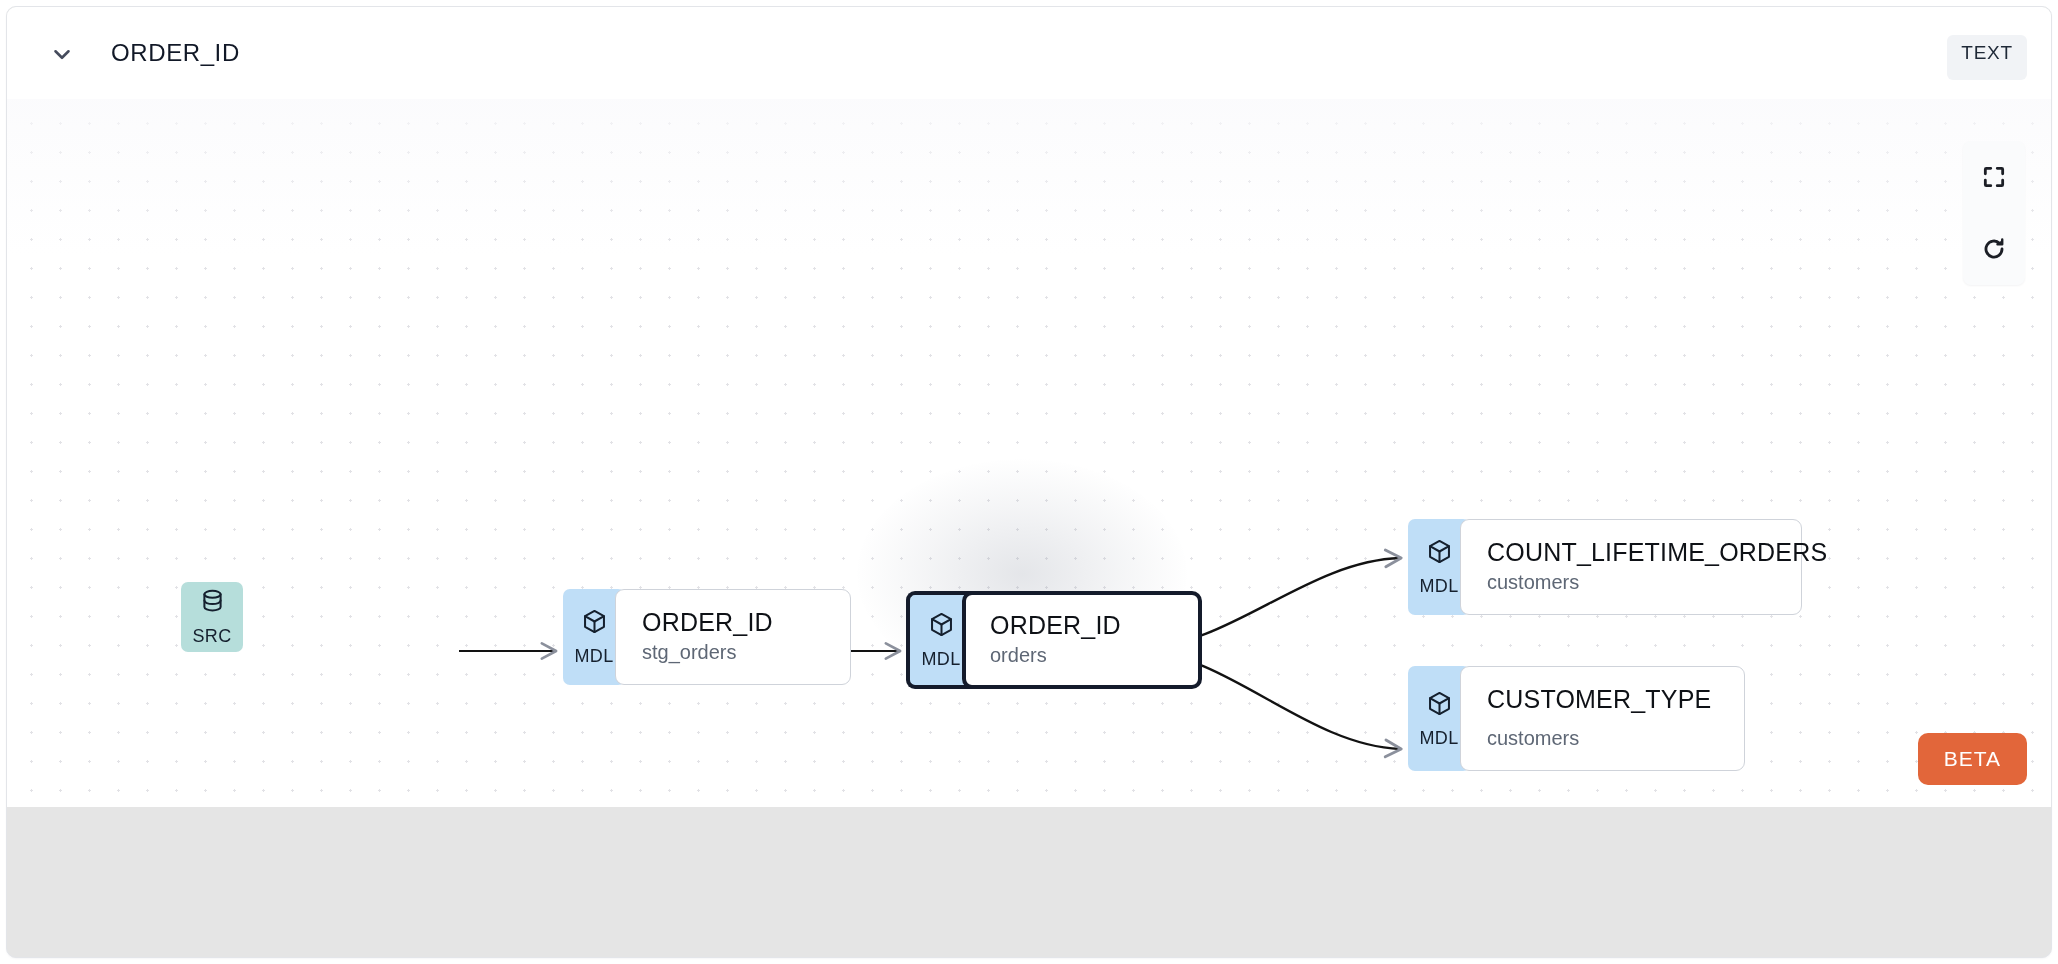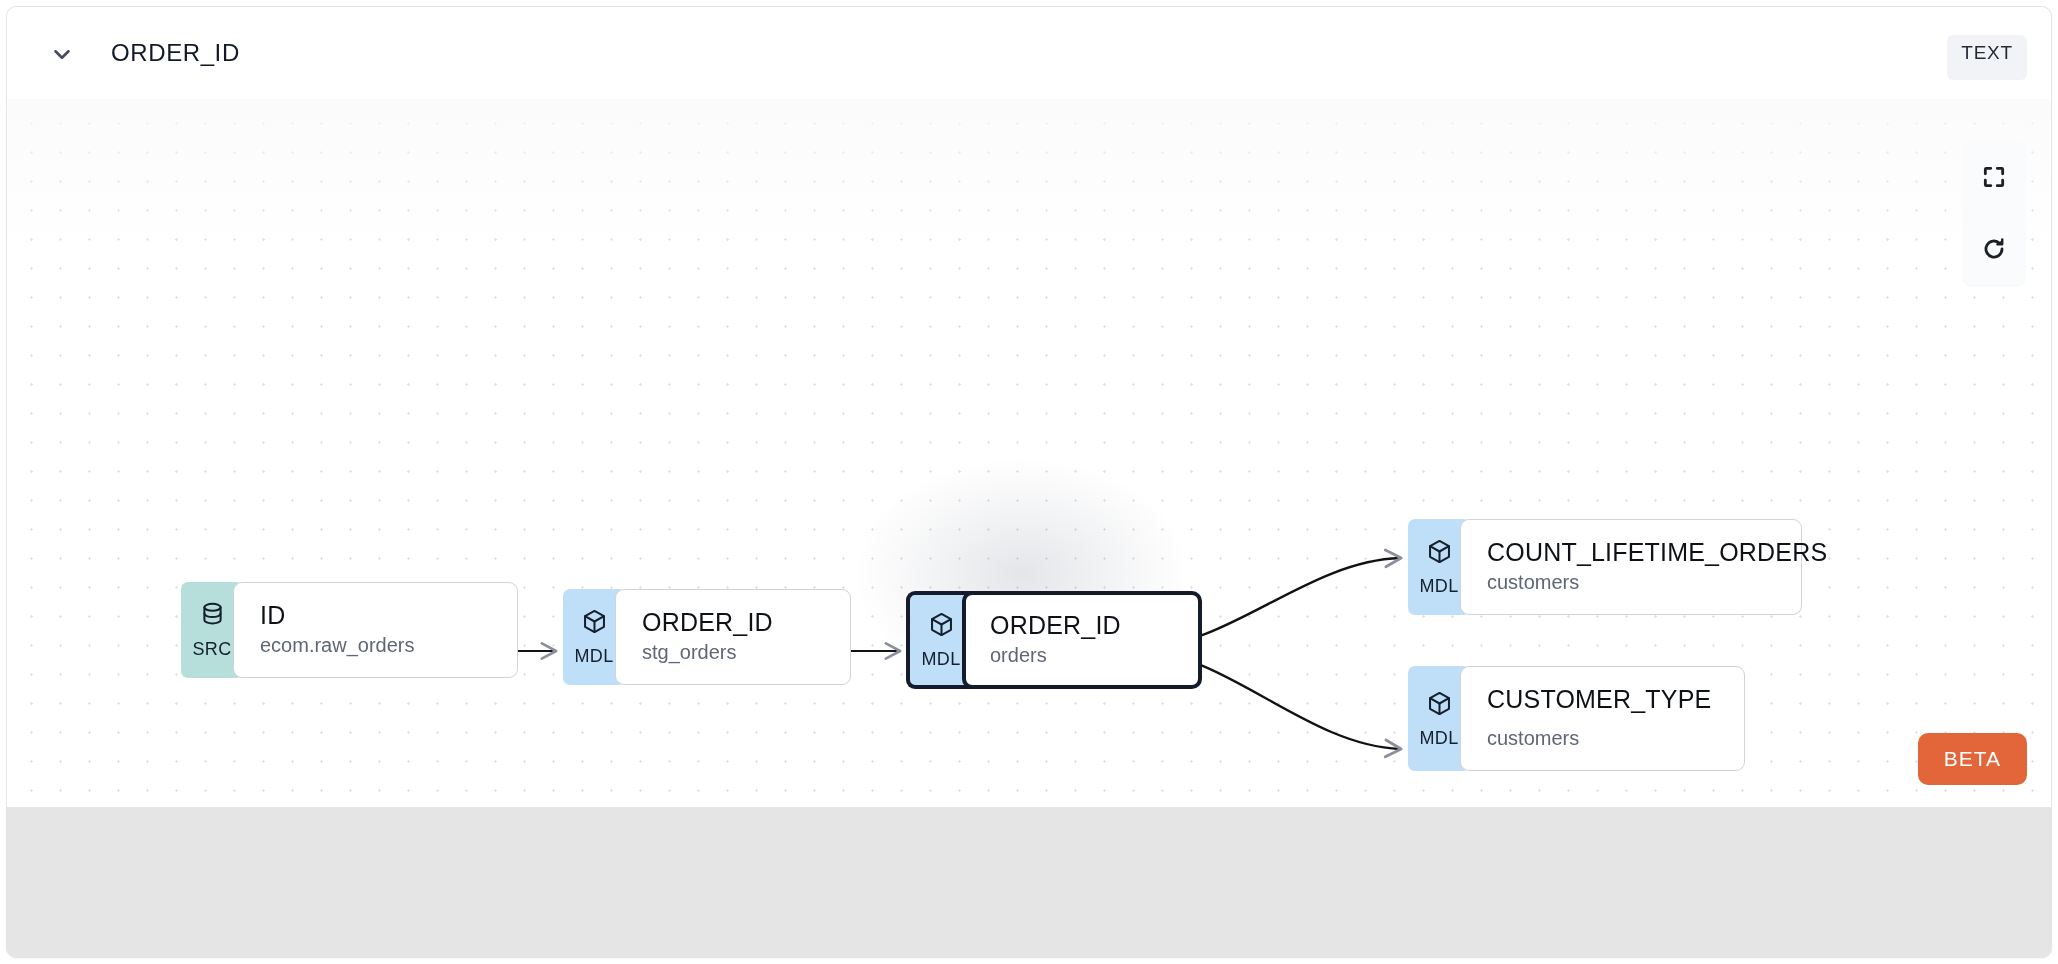--- a/index.html
+++ b/index.html
@@ -304,24 +304,20 @@
 
     <div class="node" style="left:174px; top:483px;">
       <div class="node-badge src">
         <svg width="27" height="27" viewBox="0 0 24 24" fill="none" stroke="#15202e" stroke-width="1.8" stroke-linecap="round" stroke-linejoin="round">
           <ellipse cx="12" cy="5.6" rx="7.2" ry="3.1"></ellipse>
           <path d="M4.8 5.6 v5.6 c0 1.7 3.2 3.1 7.2 3.1 s7.2 -1.4 7.2 -3.1 V5.6"></path>
           <path d="M4.8 11.2 v5.6 c0 1.7 3.2 3.1 7.2 3.1 s7.2 -1.4 7.2 -3.1 v-5.6"></path>
         </svg>
         <span class="badge-label">SRC</span>
       </div>
-      <div class="node-body" style="width:285px;">
-        <div class="node-name">ID</div>
-        <div class="node-sub">ecom.raw_orders</div>
-      </div>
     </div>
 
     <div class="node" style="left:556px; top:490px;">
       <div class="node-badge mdl">
         <svg width="27" height="27" viewBox="0 0 24 24" fill="none" stroke="#15202e" stroke-width="1.8" stroke-linecap="round" stroke-linejoin="round">
           <path d="M12 2.6 L20.4 7.3 V16.7 L12 21.4 L3.6 16.7 V7.3 Z"></path>
           <path d="M3.6 7.3 L12 12 L20.4 7.3"></path>
           <path d="M12 12 V21.4"></path>
         </svg>
         <span class="badge-label">MDL</span>

